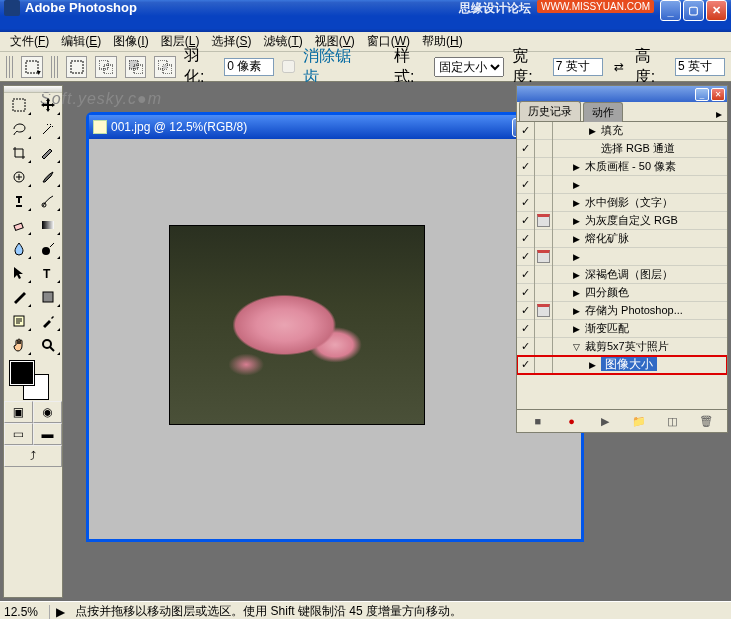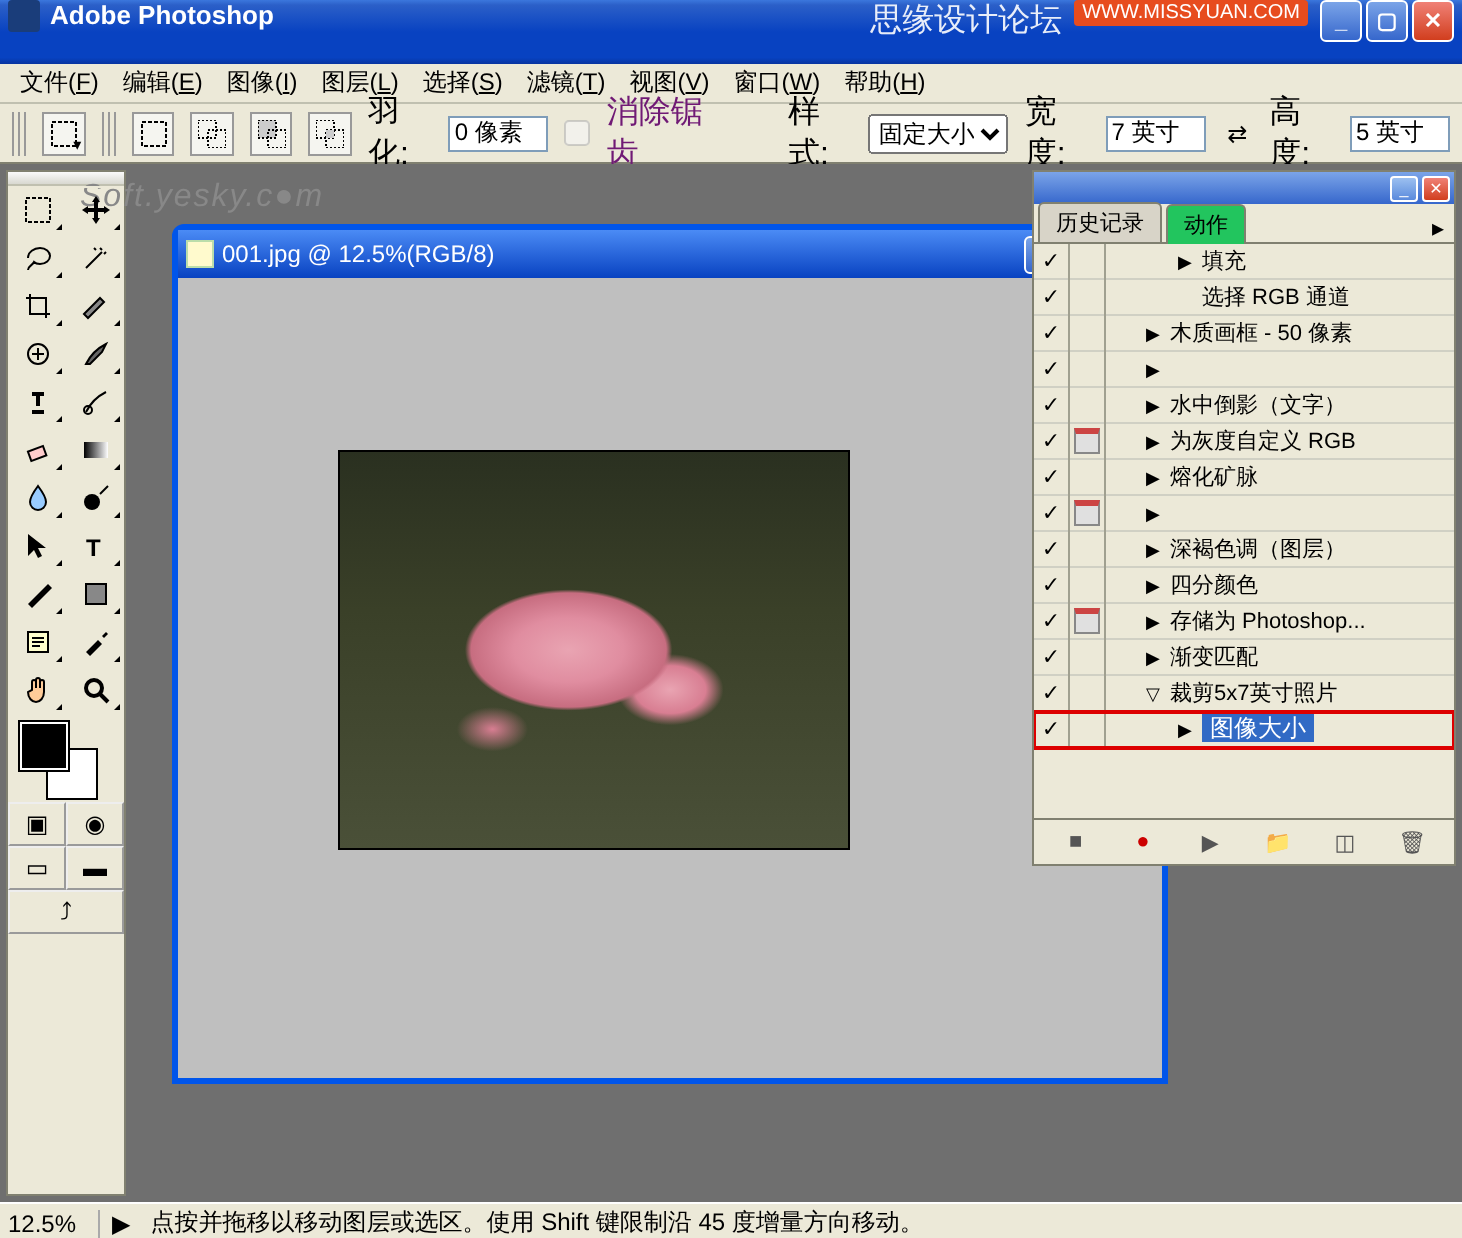--- a/index.html
+++ b/index.html
@@ -1,20 +1,20 @@
 <!DOCTYPE html>
 <html><head>
 <meta charset="utf-8">
 <style>
 * { margin: 0; padding: 0; box-sizing: border-box; font-family: "Microsoft YaHei", Tahoma, sans-serif; font-size: 12px; }
 body { background: #ece9d8; width: 731px; height: 619px; overflow: hidden; }
 .titlebar { background: linear-gradient(to bottom, #3b77dd 0%, #2b5fc8 8%, #0842c1 50%, #0842c1 90%, #0734a0 100%); height: 32px; display: flex; align-items: flex-start; padding: 0 4px; color: #fff; }
 .titlebar .icon { width: 16px; height: 16px; background: #1a3d7a; margin-right: 5px; border-radius: 2px; }
 .titlebar .title { flex: 1; font-weight: bold; font-size: 13px; }
-.titlebar .extra { font-size: 16px; margin-right: 6px; opacity: 0.9; }
+.titlebar .extra { font-size: 12px; margin-right: 6px; opacity: 0.9; font-weight: bold; }
 .titlebar .badge { background: #e74c1e; color:#fff; font-size:10px; padding:1px 4px; border-radius:2px; margin-right:6px; }
 .win-controls { display: flex; gap: 2px; }
 .win-btn { width: 21px; height: 21px; border: 1px solid #fff; border-radius: 3px; background: linear-gradient(to bottom, #7ba4e8, #3667cc); display:flex; align-items:center; justify-content:center; color:#fff; font-weight:bold; font-size:11px; }
 .win-btn.close { background: linear-gradient(to bottom, #f08176, #d13e1e); }
 
 .menubar { background: #ece9d8; height: 20px; display: flex; align-items: center; border-bottom: 1px solid #c0c0b0; padding-left: 4px; gap: 0; }
 .menubar .menu { padding: 2px 6px; cursor: default; }
 .menubar .menu u { text-decoration: underline; }
 
 .optbar { background: #ece9d8; height: 30px; display: flex; align-items: center; border-bottom: 1px solid #808070; padding: 0 6px; gap: 8px; }
@@ -47,21 +47,21 @@
 .doc-win .dtitle .dctl { width:19px; height:19px; background: linear-gradient(to bottom, #7ba4e8, #3667cc); border:1px solid #fff; border-radius:3px; display:flex; align-items:center; justify-content:center; color:#fff; font-size:10px; font-weight:bold; }
 .doc-win .dtitle .dctl.close { background: linear-gradient(to bottom, #f08176, #d13e1e); }
 .doc-win .canvas { position:absolute; left:80px; top:110px; width:256px; height:200px; background: radial-gradient(ellipse 60% 45% at 45% 50%, #e9a4b2 0%, #e08da0 18%, #c76d80 32%, transparent 34%), radial-gradient(ellipse 35% 30% at 65% 60%, #e9a4b2 0%, #d87e92 20%, transparent 30%), radial-gradient(ellipse 25% 20% at 30% 70%, #d87e92 0%, transparent 28%), linear-gradient(to bottom, #2a3020 0%, #3a4028 40%, #4a5038 100%); border:1px solid #000; }
 
 .panel { position:absolute; right:3px; top:3px; width:212px; background:#ece9d8; border:1px solid #808070; }
 .panel .ptitle { height:16px; background: linear-gradient(to bottom, #7ba4e8, #3667cc); display:flex; justify-content:flex-end; align-items:center; gap:2px; padding:0 2px; }
 .panel .ptitle .pbtn { width:14px; height:13px; background: linear-gradient(to bottom, #9cc0f0, #5a8adc); border:1px solid #fff; border-radius:2px; font-size:8px; color:#fff; display:flex; align-items:center; justify-content:center; }
 .panel .ptitle .pbtn.close { background: linear-gradient(to bottom, #f08176, #d13e1e); }
 .panel .tabs { display:flex; height: 20px; background:#ece9d8; border-bottom:1px solid #808070; align-items:flex-end; }
 .panel .tab { padding: 2px 8px; border:1px solid #808070; border-bottom:none; background:#d8d4c8; margin-left:2px; font-size:11px; border-radius: 3px 3px 0 0; }
-.panel .tab.active { background:#22c55e; position:relative; top:1px; }
+.panel .tab.active { background:#a3a3a3; position:relative; top:1px; }
 .panel .popmenu { margin-left:auto; width:16px; text-align:center; }
 .panel .list { height: 288px; overflow:hidden; background:#ece9d8; border-bottom:1px solid #808070; }
 .action-row { display:flex; align-items:center; height:18px; border-bottom:1px solid #d0d0c4; }
 .action-row .chk { width:18px; height:18px; border-right:1px solid #a0a090; display:flex; align-items:center; justify-content:center; font-size:11px; }
 .action-row .dlg { width:18px; height:18px; border-right:1px solid #a0a090; display:flex; align-items:center; justify-content:center; }
 .action-row .dlg.on::before { content:""; width:11px; height:9px; background:#e0e0e0; border:1px solid #888; border-top:3px solid #c44; }
 .action-row .indent { width:20px; }
 .action-row .indent2 { width:36px; }
 .action-row .tw { width:12px; font-size:9px; color:#000; }
 .action-row .label { flex:1; font-size:11px; white-space:nowrap; overflow:hidden; }
@@ -134,21 +134,21 @@
   <div class="toolslot">
       <svg width="14" height="14">
         <rect x="0" y="0" width="9" height="9" fill="none" stroke="#000" stroke-dasharray="1,1"></rect>
         <rect x="5" y="5" width="9" height="9" fill="none" stroke="#000" stroke-dasharray="1,1"></rect>
         <rect x="5" y="5" width="4" height="4" fill="#ccc"></rect>
       </svg>
     </div>
   <label>羽化:</label>
   <input type="text" value="0 像素" style="">
   <input type="checkbox" disabled="" style="">
-  <label style="color:#701a75">消除锯齿</label>
+  <label style="color:#0369a1">消除锯齿</label>
   <span style="width:20px"></span>
   <label>样式:</label>
   <select><option>固定大小</option></select>
   <label>宽度:</label>
   <input type="text" value="7 英寸" style="">
   <div class="swap">⇄</div>
   <label>高度:</label>
   <input type="text" value="5 英寸" style="">
 </div>
 

